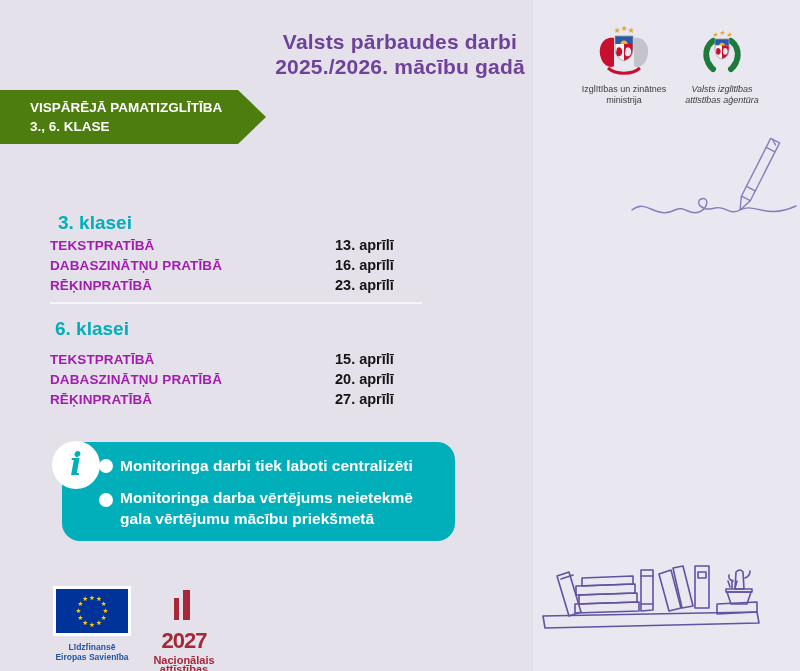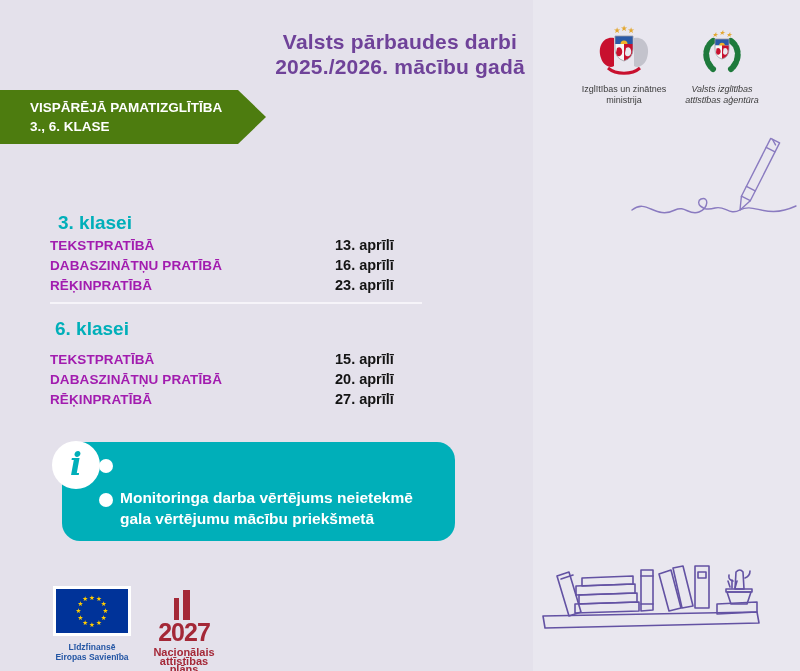--- a/index.html
+++ b/index.html
@@ -50,21 +50,21 @@
   .note2{left:120px;top:487px;width:305px;}
 
   
   .eu-block{position:absolute;left:42px;top:586px;width:100px;text-align:center;}
   .eu-caption{font-size:8.5px;font-weight:bold;color:#2456a4;line-height:10px;margin-top:2px;}
   .nap-block{position:absolute;left:146px;top:590px;width:76px;text-align:center;color:#a42837;}
   .nap-bars{position:relative;height:30px;}
   .nap-bar{position:absolute;background:#a42837;}
   .nap-bar1{left:28px;top:8px;width:5px;height:22px;}
   .nap-bar2{left:37px;top:0;width:7px;height:30px;}
-  .nap-year{font-size:25px;font-weight:bold;letter-spacing:-1px;line-height:25px;}
+  .nap-year{font-size:22px;font-weight:bold;letter-spacing:-1px;line-height:25px;margin-top:8px;}
   .nap-caption{font-size:11px;font-weight:bold;line-height:8.5px;margin-top:3px;}
 
   
   .pen-svg{position:absolute;left:628px;top:128px;}
   .shelf-svg{position:absolute;left:535px;top:556px;}
 </style>
 </head>
 <body>
 
 <div id="poster">
@@ -200,20 +200,21 @@
     </div>
     <div class="row">
       <span class="subject">RĒĶINPRATĪBĀ</span>
       <span class="date">27. aprīlī</span>
     </div>
   </div>
 
   <div class="info-box"></div>
   <div class="info-circle">i</div>
   <div class="note-dot dot1"></div>
+  <div class="note note1">Monitoringa darbi tiek laboti centralizēti</div>
   <div class="note-dot dot2"></div>
   <div class="note note2">Monitoringa darba vērtējums neietekmē gala vērtējumu mācību priekšmetā</div>
 
   <div class="eu-block">
     <svg width="78" height="50" viewBox="0 0 78 50">
       <rect x="0" y="0" width="78" height="50" fill="#ffffff"></rect>
       <rect x="3" y="3" width="72" height="44" fill="#003399"></rect>
       <g fill="#ffcc00" font-size="6.5" text-anchor="middle">
         <text x="39" y="13.5">★</text>
           <text x="45.8" y="15.3">★</text>

